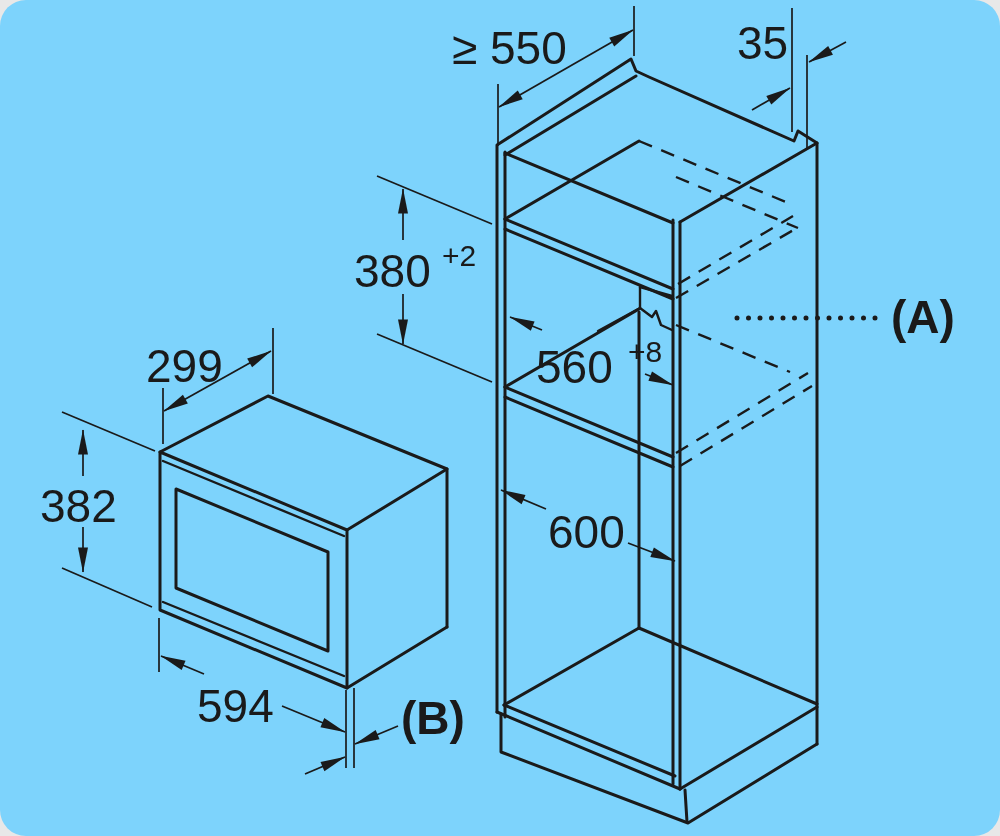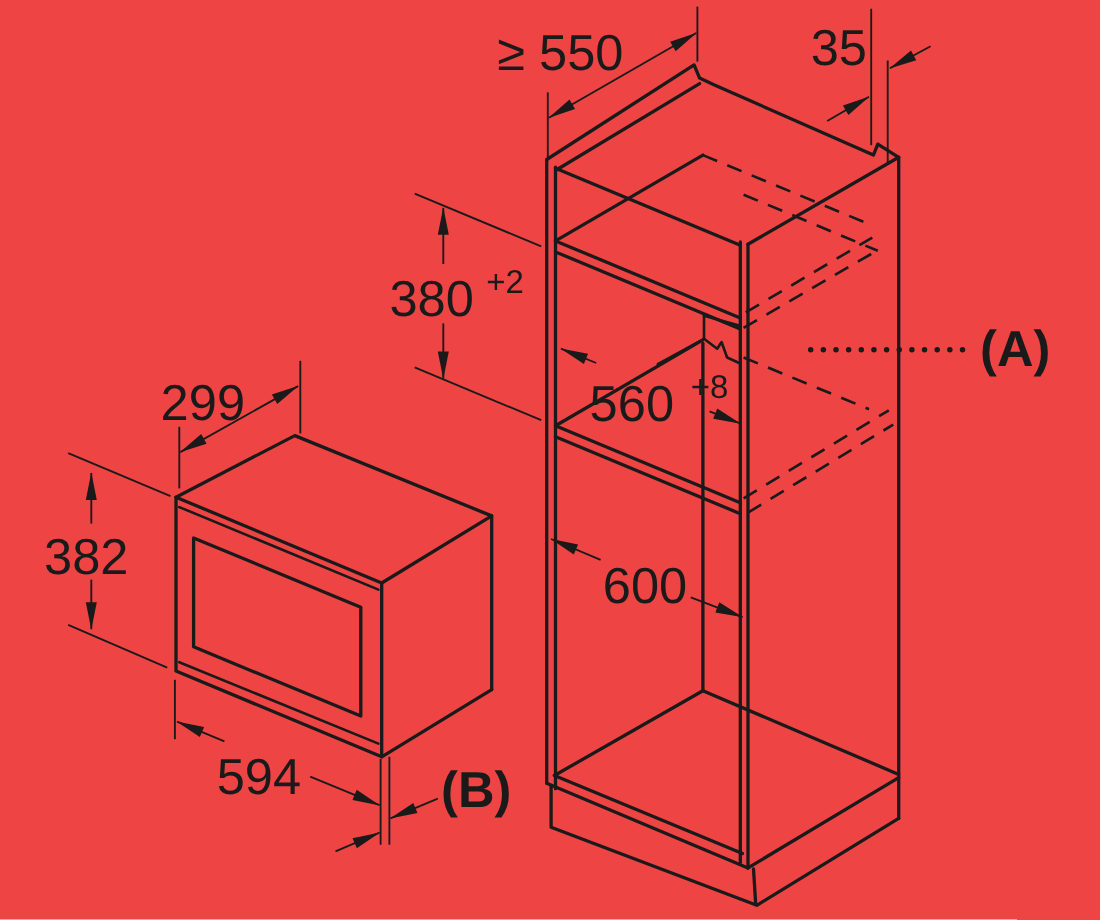--- a/index.html
+++ b/index.html
@@ -1,22 +1,23 @@
 <!DOCTYPE html>
 <html><head>
 <meta charset="utf-8">
 <style>
   html,body{margin:0;padding:0;background:#e8e8e8;}
   .stage{
     position:relative;
     width:1000px;height:836px;
-    background:#ef4444;
+    background:#7dd3fc;
     margin:0 auto;
     overflow:hidden;
     font-family:"Liberation Sans", sans-serif;
+    border-radius:26px;
   }
   svg{display:block;width:1000px;height:836px;}
   .edge{stroke:#1a1a1a;stroke-width:3;fill:none;stroke-linecap:round;stroke-linejoin:round;}
   .edge-thin{stroke:#1a1a1a;stroke-width:2.4;fill:none;stroke-linecap:round;stroke-linejoin:round;}
   .hidden-edge{stroke:#1a1a1a;stroke-width:2.4;fill:none;stroke-dasharray:14 10;stroke-linecap:butt;}
   .dim{stroke:#1a1a1a;stroke-width:1.7;fill:none;stroke-linecap:butt;}
   .dotted{stroke:#1a1a1a;stroke-width:5;fill:none;stroke-dasharray:0 11.5;stroke-linecap:round;}
   .lbl{fill:#1a1a1a;font-size:46px;font-family:"Liberation Sans", sans-serif;}
   .lbl-sup{fill:#1a1a1a;font-size:30px;font-family:"Liberation Sans", sans-serif;}
   .lbl-bold{fill:#1a1a1a;font-size:46px;font-weight:bold;font-family:"Liberation Sans", sans-serif;}

